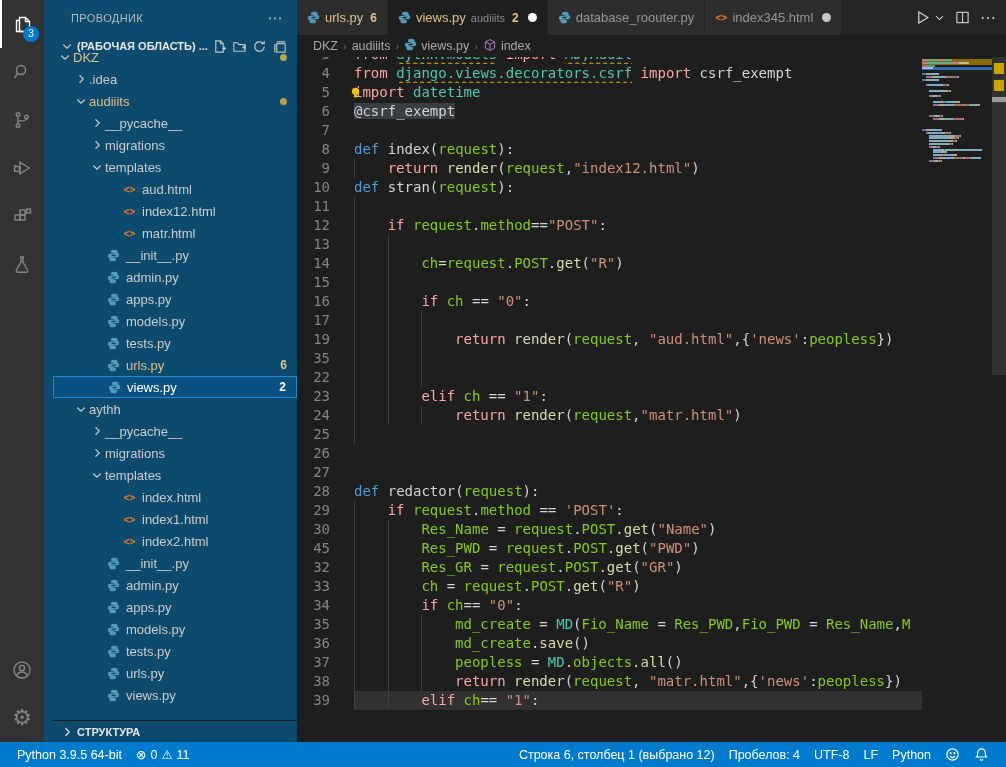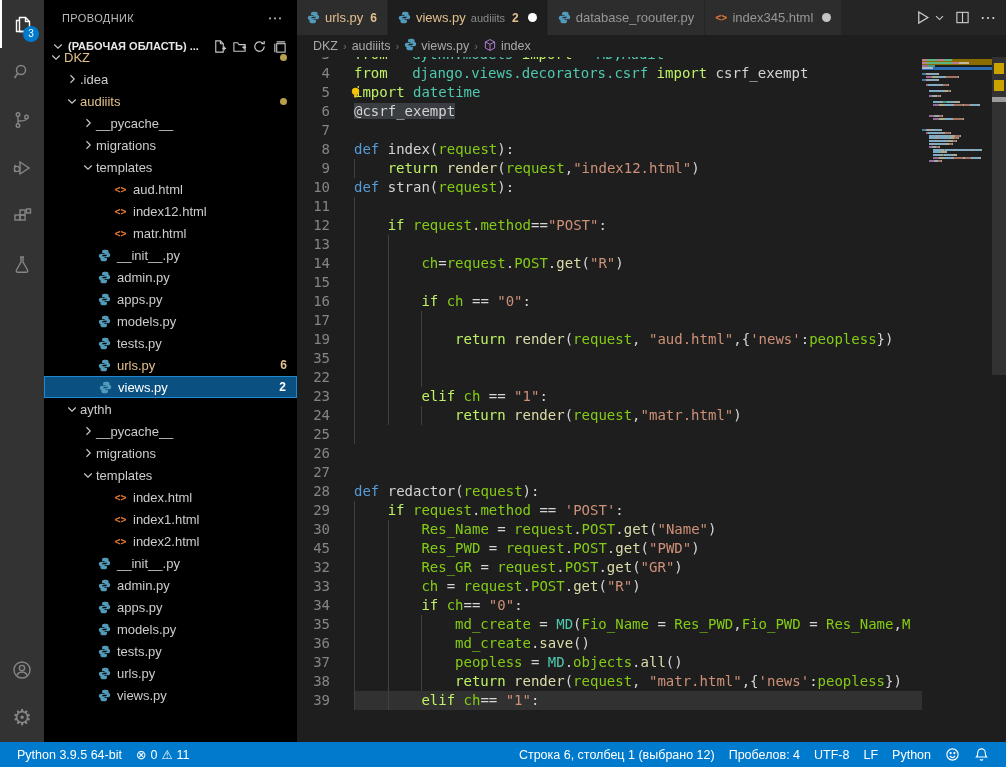--- a/index.html
+++ b/index.html
@@ -10,21 +10,21 @@
   
   .activitybar { width:44px; background:#333333; display:flex; flex-direction:column; align-items:center; flex:none; }
   .ab-item { width:44px; height:48px; display:flex; align-items:center; justify-content:center; position:relative; color:#858585; cursor:pointer; }
   .ab-item.active { color:#ffffff; border-left:2px solid #ffffff; }
   .ab-item svg { display:block; }
   .ab-badge { position:absolute; right:5px; bottom:6px; min-width:16px; height:16px; border-radius:9px; background:#007acc; color:#fff; font-size:10px; line-height:16px; text-align:center; padding:0 2px; }
   .ab-spacer { flex:1; }
   .ab-gear { font-size:22px; }
 
   
-  .sidebar { width:253px; background:#000000; flex:none; display:flex; flex-direction:column; color:#cccccc; overflow:hidden; }
+  .sidebar { width:253px; background:#0c4a6e; flex:none; display:flex; flex-direction:column; color:#cccccc; overflow:hidden;padding-left:9px; }
   .sb-title { height:35px; display:flex; align-items:center; padding:0 14px 0 18px; font-size:11px; letter-spacing:.4px; color:#bbbbbb; flex:none; }
   .sb-title .dots { margin-left:auto; font-size:15px; color:#cccccc; cursor:pointer; }
   .sb-section { height:22px; display:flex; align-items:center; font-size:11px; font-weight:bold; color:#e7e7e7; padding:0 8px 0 4px; flex:none; }
   .sb-section .lbl { margin-right:auto; white-space:nowrap; overflow:hidden; }
   .sb-section .act { width:20px; height:20px; display:flex; align-items:center; justify-content:center; color:#c5c5c5; cursor:pointer; }
   .tree { flex:1; overflow:hidden; margin-top:-11px; }
   .trow { height:22px; display:flex; align-items:center; font-size:13px; white-space:nowrap; cursor:pointer; padding-right:10px; }
   .trow.selected { background:#0a5182; border:1px solid #1f8ad2; color:#ffffff; }
   .trow .chev { width:16px; flex:none; display:flex; justify-content:center; color:#cccccc; }
   .trow .ficon { width:17px; flex:none; display:flex; justify-content:center; margin-right:4px; }
@@ -55,23 +55,23 @@
 
   .editorwrap { flex:1; position:relative; overflow:hidden; background:#1e1e1e; }
   .code { position:absolute; left:0; top:-12px; right:84px; overflow:hidden;
     font-family:"DejaVu Sans Mono", monospace; font-size:14px; line-height:19px; }
   .line { display:flex; height:19px; position:relative; }
   .num { width:33px; text-align:right; margin-right:24px; color:#858585; flex:none; }
   .lt { flex:1; white-space:pre; overflow:hidden; color:#d4d4d4; }
   .line.hl .lt { background:rgba(120,120,120,.22); }
   .guide { display:inline-block; width:33.7px; height:19px; border-left:1px solid #404040; vertical-align:top; }
   .sel { background:#3a3d41; }
-  .tok.kw{color:#bef264} .tok.kwb{color:#569cd6} .tok.mod,.tok.cls{color:#4ec9b0}
+  .tok.kw{color:#fca5a5} .tok.kwb{color:#569cd6} .tok.mod,.tok.cls{color:#4ec9b0}
   .tok.fn{color:#dcdcaa} .tok.var{color:#84cc16} .tok.str{color:#ce9178} .tok.pun{color:#d4d4d4}
-  .sqg { text-decoration-style:wavy; text-decoration-color:#cca700; text-underline-offset:3px;margin-left:16px; }
+  .sqg { text-decoration:underline; text-decoration-style:wavy; text-decoration-color:#cca700; text-underline-offset:3px; }
   .bulb { position:absolute; left:52px; top:2px; z-index:3; }
 
   
   .minimap { position:absolute; top:2px; right:14px; width:70px; overflow:hidden; cursor:pointer; }
   .mrow { height:2.8px; white-space:nowrap; overflow:hidden; }
   .mrow span { display:inline-block; height:2px; vertical-align:top; }
   .mrow.find { background:#8a6d00; }
   .mrow.selrow { background:#2c6bb0; }
   .ruler { position:absolute; top:0; right:0; width:14px; height:100%; }
   .rthumb { position:absolute; left:0; width:14px; top:0; height:318px; background:rgba(121,121,121,.22); cursor:pointer; }
@@ -488,20 +488,28 @@
           <span class="ficon">
             <svg width="13" height="13" viewBox="0 0 16 16">
               <path fill="#519aba" d="M7.9 1C5.7 1 5 2 5 3.2V5h3v.7H3.8C2.2 5.7 1 6.6 1 8.5S2.2 11 3.8 11H5V9.3C5 8 6 7 7.3 7h3.4C11.9 7 13 6.2 13 4.9V3.2C13 2 11.8 1 9.9 1z"></path>
               <path fill="#519aba" d="M8.1 15c2.2 0 2.9-1 2.9-2.2V11H8v-.7h4.2c1.6 0 2.8-.9 2.8-2.8S13.8 5 12.2 5H11v1.7C11 8 10 9 8.7 9H5.3C4.1 9 3 9.8 3 11.1v1.7C3 14 4.2 15 6.1 15z"></path>
             </svg>
           </span>
           <span class="lbl">views.py</span>
           <span class="spacer"></span>
         </div>
       </div>
+    <div class="sb-structure">
+      <span class="act" style="width:20px;display:flex;justify-content:center;">
+        <svg width="12" height="12" viewBox="0 0 16 16" fill="none" stroke="currentColor" stroke-width="1.6">
+            <path d="M6 3l5 5-5 5"></path>
+          </svg>
+      </span>
+      <span>СТРУКТУРА</span>
+    </div>
   </div>
 
   <div class="editorcol">
     <div class="tabbar" id="tabbar">
         <div class="tab">
           <span style="display:flex">
             <svg width="13" height="13" viewBox="0 0 16 16">
               <path fill="#519aba" d="M7.9 1C5.7 1 5 2 5 3.2V5h3v.7H3.8C2.2 5.7 1 6.6 1 8.5S2.2 11 3.8 11H5V9.3C5 8 6 7 7.3 7h3.4C11.9 7 13 6.2 13 4.9V3.2C13 2 11.8 1 9.9 1z"></path>
               <path fill="#519aba" d="M8.1 15c2.2 0 2.9-1 2.9-2.2V11H8v-.7h4.2c1.6 0 2.8-.9 2.8-2.8S13.8 5 12.2 5H11v1.7C11 8 10 9 8.7 9H5.3C4.1 9 3 9.8 3 11.1v1.7C3 14 4.2 15 6.1 15z"></path>
             </svg>

